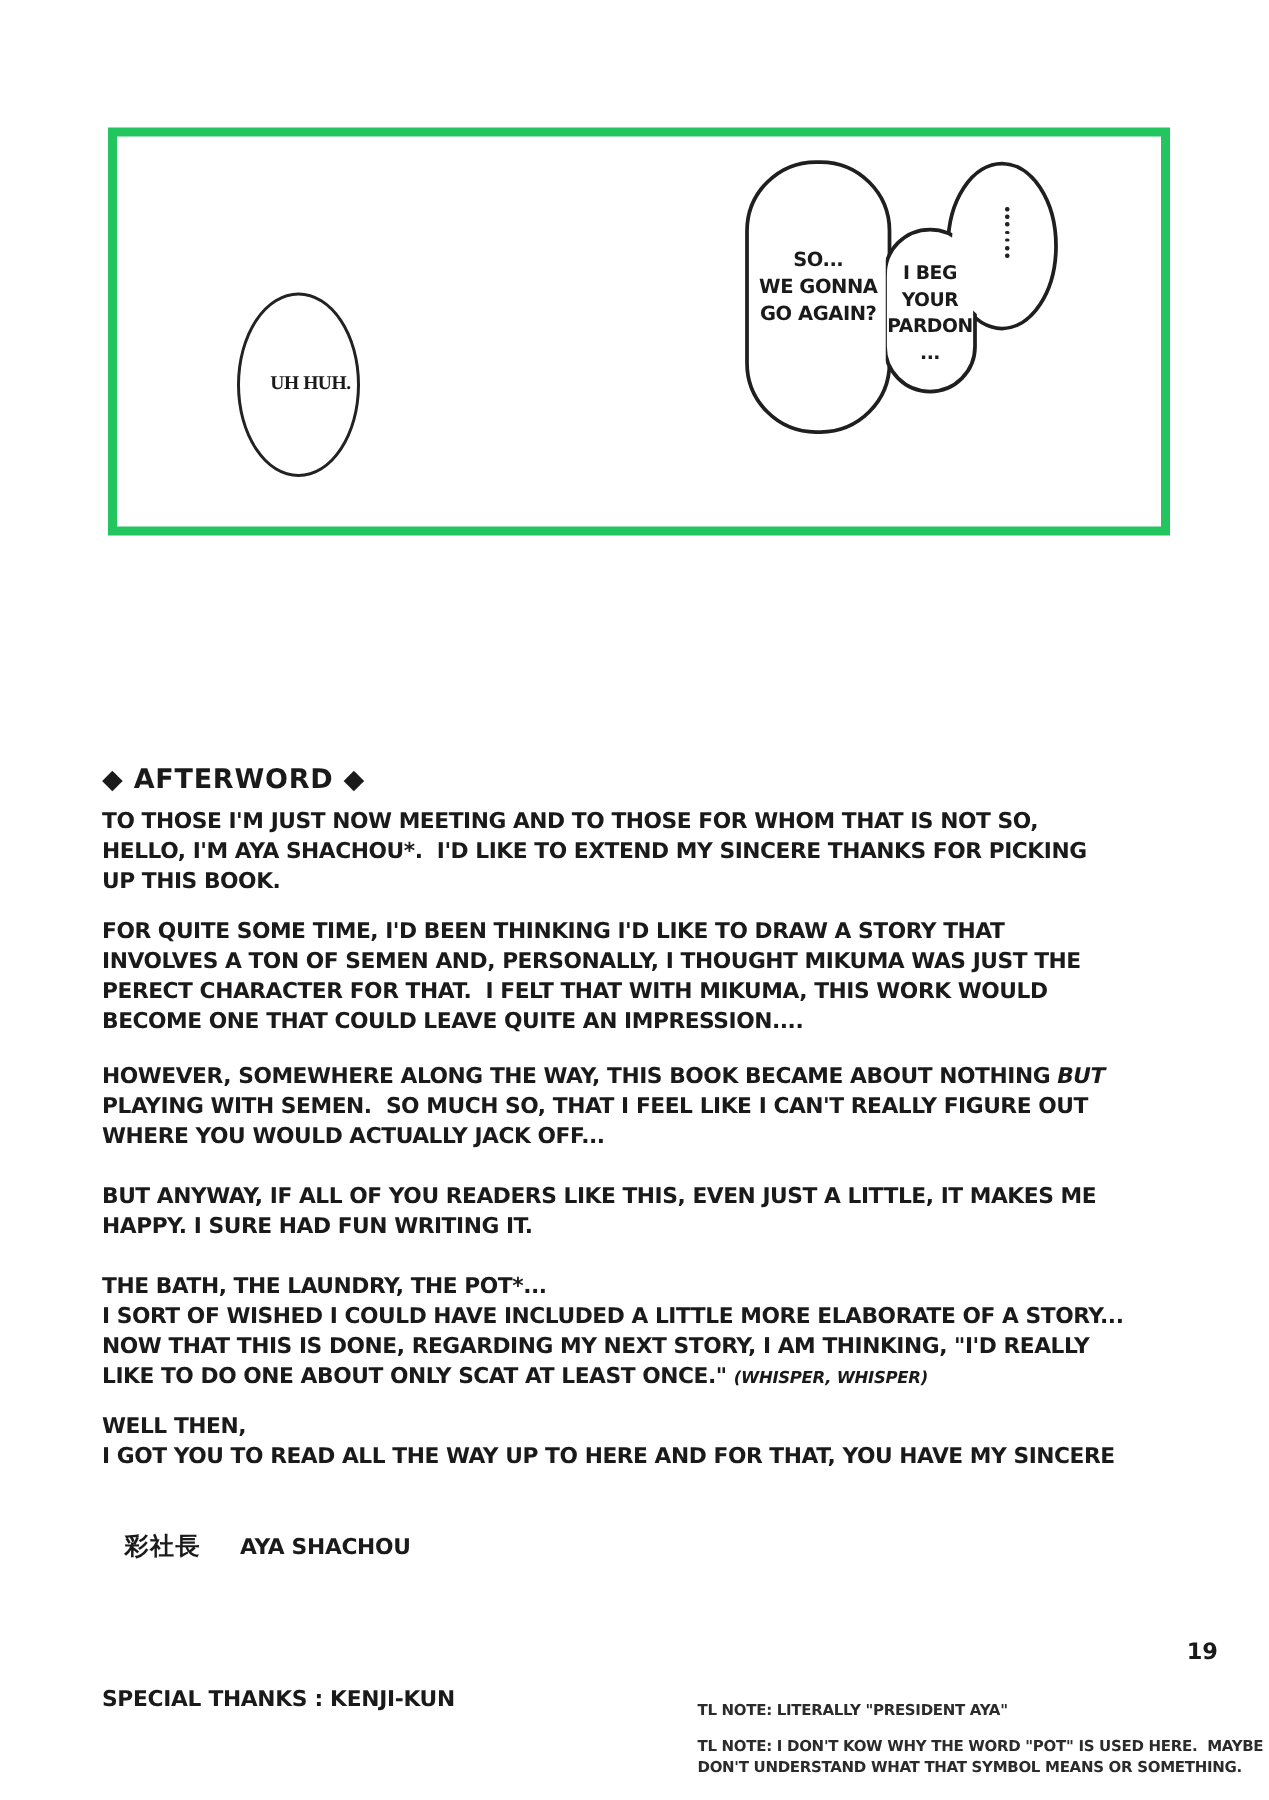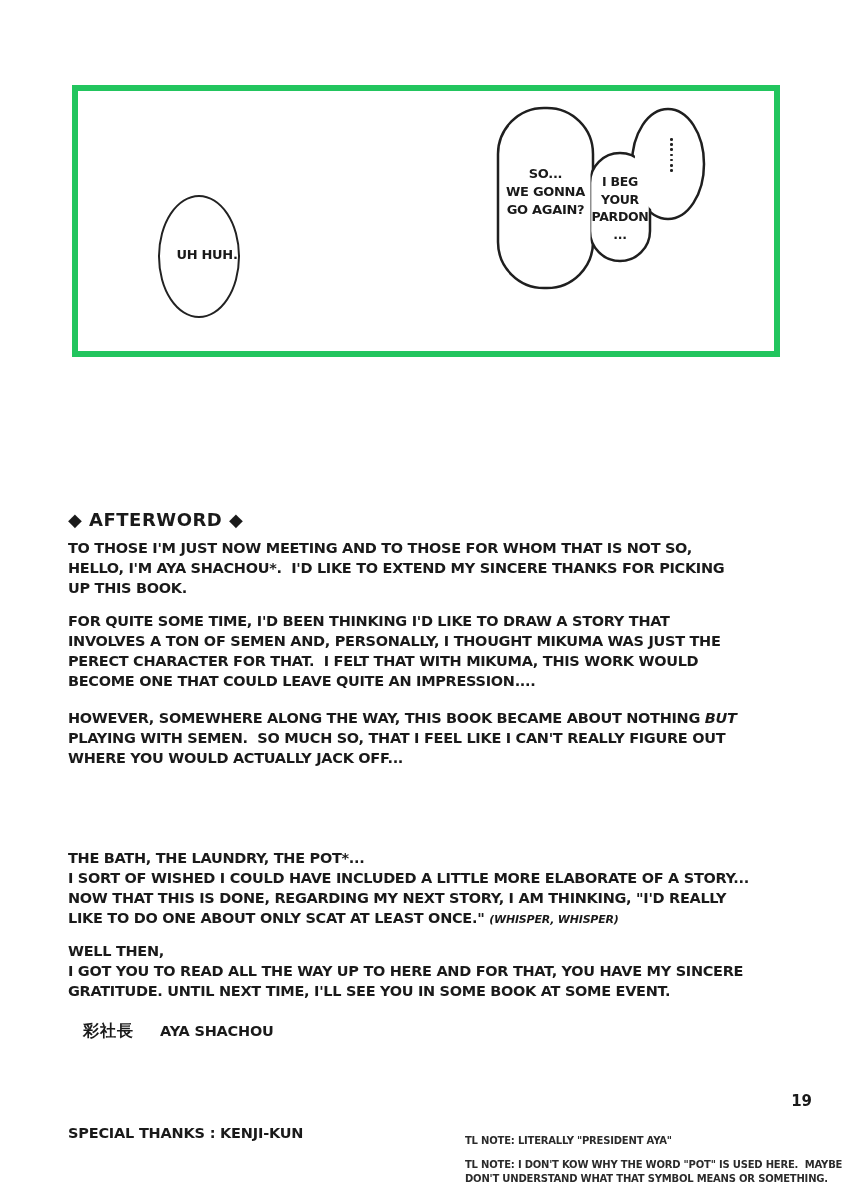--- a/index.html
+++ b/index.html
@@ -17,21 +17,21 @@
     border:2.5px solid #222;border-radius:50%;background:#fff;box-sizing:border-box;
   }
   .cluster{position:absolute;left:412px;top:7px;width:218px;height:195px;}
   .btxt{
     position:absolute;text-align:center;font-size:13px;letter-spacing:-0.3px;
     color:#1a1a1a;
   }
   .btxt .ln{display:block;white-space:pre;}
   .txt-go-again{left:420px;top:74px;width:95px;line-height:18px;}
   .txt-pardon{left:512px;top:82px;width:60px;line-height:17.5px;font-size:12.5px;}
-  .txt-uhhuh{left:80px;top:156px;width:98px;line-height:16px;}
+  .txt-uhhuh{left:80px;top:156px;width:98px;line-height:16px;font-family:Liberation Serif, serif;}
   .vdots{position:absolute;left:592px;top:47px;display:flex;flex-direction:column;gap:2.6px;align-items:center;}
   .vdots i{width:2.6px;height:2.6px;border-radius:50%;background:#222;display:block;}
   
   .abs{position:absolute;}
   .title{left:68px;top:494px;font-size:18px;letter-spacing:0.5px;line-height:22px;white-space:pre;}
   .para{left:68px;width:720px;font-size:14.5px;line-height:20px;letter-spacing:-0.3px;}
   .para .ln{display:block;white-space:pre;}
   .para em{font-style:italic;}
   .whisper{font-style:italic;font-size:11px;letter-spacing:-0.2px;}
   .p1{top:538px;} .p2{top:611px;} .p3{top:708px;} .p4{top:788px;}
@@ -104,32 +104,35 @@
     <span class="ln">PERECT CHARACTER FOR THAT.  I FELT THAT WITH MIKUMA, THIS WORK WOULD</span>
     <span class="ln">BECOME ONE THAT COULD LEAVE QUITE AN IMPRESSION....</span>
   </div>
 
   <div class="abs para p3">
     <span class="ln"><span>HOWEVER, SOMEWHERE ALONG THE WAY, THIS BOOK BECAME ABOUT NOTHING </span><em>BUT</em></span>
     <span class="ln">PLAYING WITH SEMEN.  SO MUCH SO, THAT I FEEL LIKE I CAN'T REALLY FIGURE OUT</span>
     <span class="ln">WHERE YOU WOULD ACTUALLY JACK OFF...</span>
   </div>
 
+  <div class="abs para p4">
+    <span class="ln">BUT ANYWAY, IF ALL OF YOU READERS LIKE THIS, EVEN JUST A LITTLE, IT MAKES ME</span>
+    <span class="ln">HAPPY. I SURE HAD FUN WRITING IT.</span>
+  </div>
 
   <div class="abs para p5">
     <span class="ln">THE BATH, THE LAUNDRY, THE POT*...</span>
     <span class="ln">I SORT OF WISHED I COULD HAVE INCLUDED A LITTLE MORE ELABORATE OF A STORY...</span>
     <span class="ln">NOW THAT THIS IS DONE, REGARDING MY NEXT STORY, I AM THINKING, "I'D REALLY</span>
     <span class="ln"><span>LIKE TO DO ONE ABOUT ONLY SCAT AT LEAST ONCE." </span><em class="whisper">(WHISPER, WHISPER)</em></span>
   </div>
 
   <div class="abs para p6">
     <span class="ln">WELL THEN,</span>
     <span class="ln">I GOT YOU TO READ ALL THE WAY UP TO HERE AND FOR THAT, YOU HAVE MY SINCERE</span>
-    <span class="ln">GRATITUDE. UNTIL NEXT TIME, I'LL SEE YOU IN SOME BOOK AT SOME EVENT.</span>
   </div>
 
   <div class="abs sig">
     <span class="kanji">彩社長</span><span class="name">AYA SHACHOU</span>
   </div>
 
   <div class="abs thanks">SPECIAL THANKS : KENJI-KUN</div>
 
   <div class="abs pageno">19</div>
 

